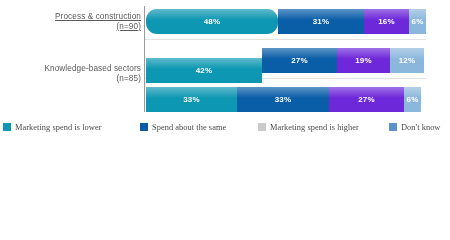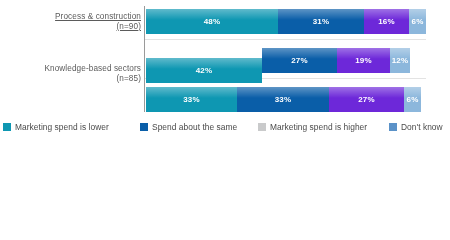--- a/index.html
+++ b/index.html
@@ -113,20 +113,21 @@
     width: 450px;
     height: 19px;
   }
   .legend-item {
     position: absolute;
     top: 0;
     display: flex;
     align-items: center;
     height: 14px;
     white-space: nowrap;
+    font-family: Liberation Serif, serif;
   }
   .legend-swatch {
     width: 8px;
     height: 8px;
     margin-right: 4px;
     flex: 0 0 auto;
   }
   .legend-text {
     font-size: 8.4px;
     color: #4a4a4a;
@@ -147,21 +148,21 @@
     <div id="value-axis"></div>
 
     <div class="row-sep" style="top:39px;"></div>
     <div class="row-sep" style="top:78px;"></div>
 
     <div class="cat-label" style="top:12px;text-decoration:underline;">
       <span>Process &amp; construction</span>
       <span class="cat-n">(n=90)</span>
     </div>
     <div class="bar-row" style="top:9px;">
-      <div class="seg seg-lower" style="width:132px;">
+      <div class="seg seg-lower" style="width:132px;border-radius:11px;">
         <span class="seg-label">48%</span>
       </div>
       <div class="seg seg-same" style="width:86px;">
         <span class="seg-label">31%</span>
       </div>
       <div class="seg seg-higher" style="width:45px;">
         <span class="seg-label">16%</span>
       </div>
       <div class="seg seg-dontknow" style="width:17px;">
         <span class="seg-label">6%</span>
@@ -175,21 +176,21 @@
     <div class="bar-row" style="top:48px;">
       <div class="seg seg-lower" style="width:116px;margin-top:10px;">
         <span class="seg-label">42%</span>
       </div>
       <div class="seg seg-same" style="width:75px;">
         <span class="seg-label">27%</span>
       </div>
       <div class="seg seg-higher" style="width:53px;">
         <span class="seg-label">19%</span>
       </div>
-      <div class="seg seg-dontknow" style="width:20px;">
+      <div class="seg seg-dontknow" style="width:34px;">
         <span class="seg-label">12%</span>
       </div>
     </div>
 
     <div class="bar-row" style="top:87px;">
       <div class="seg seg-lower" style="width:91px;">
         <span class="seg-label">33%</span>
       </div>
       <div class="seg seg-same" style="width:92px;">
         <span class="seg-label">33%</span>

